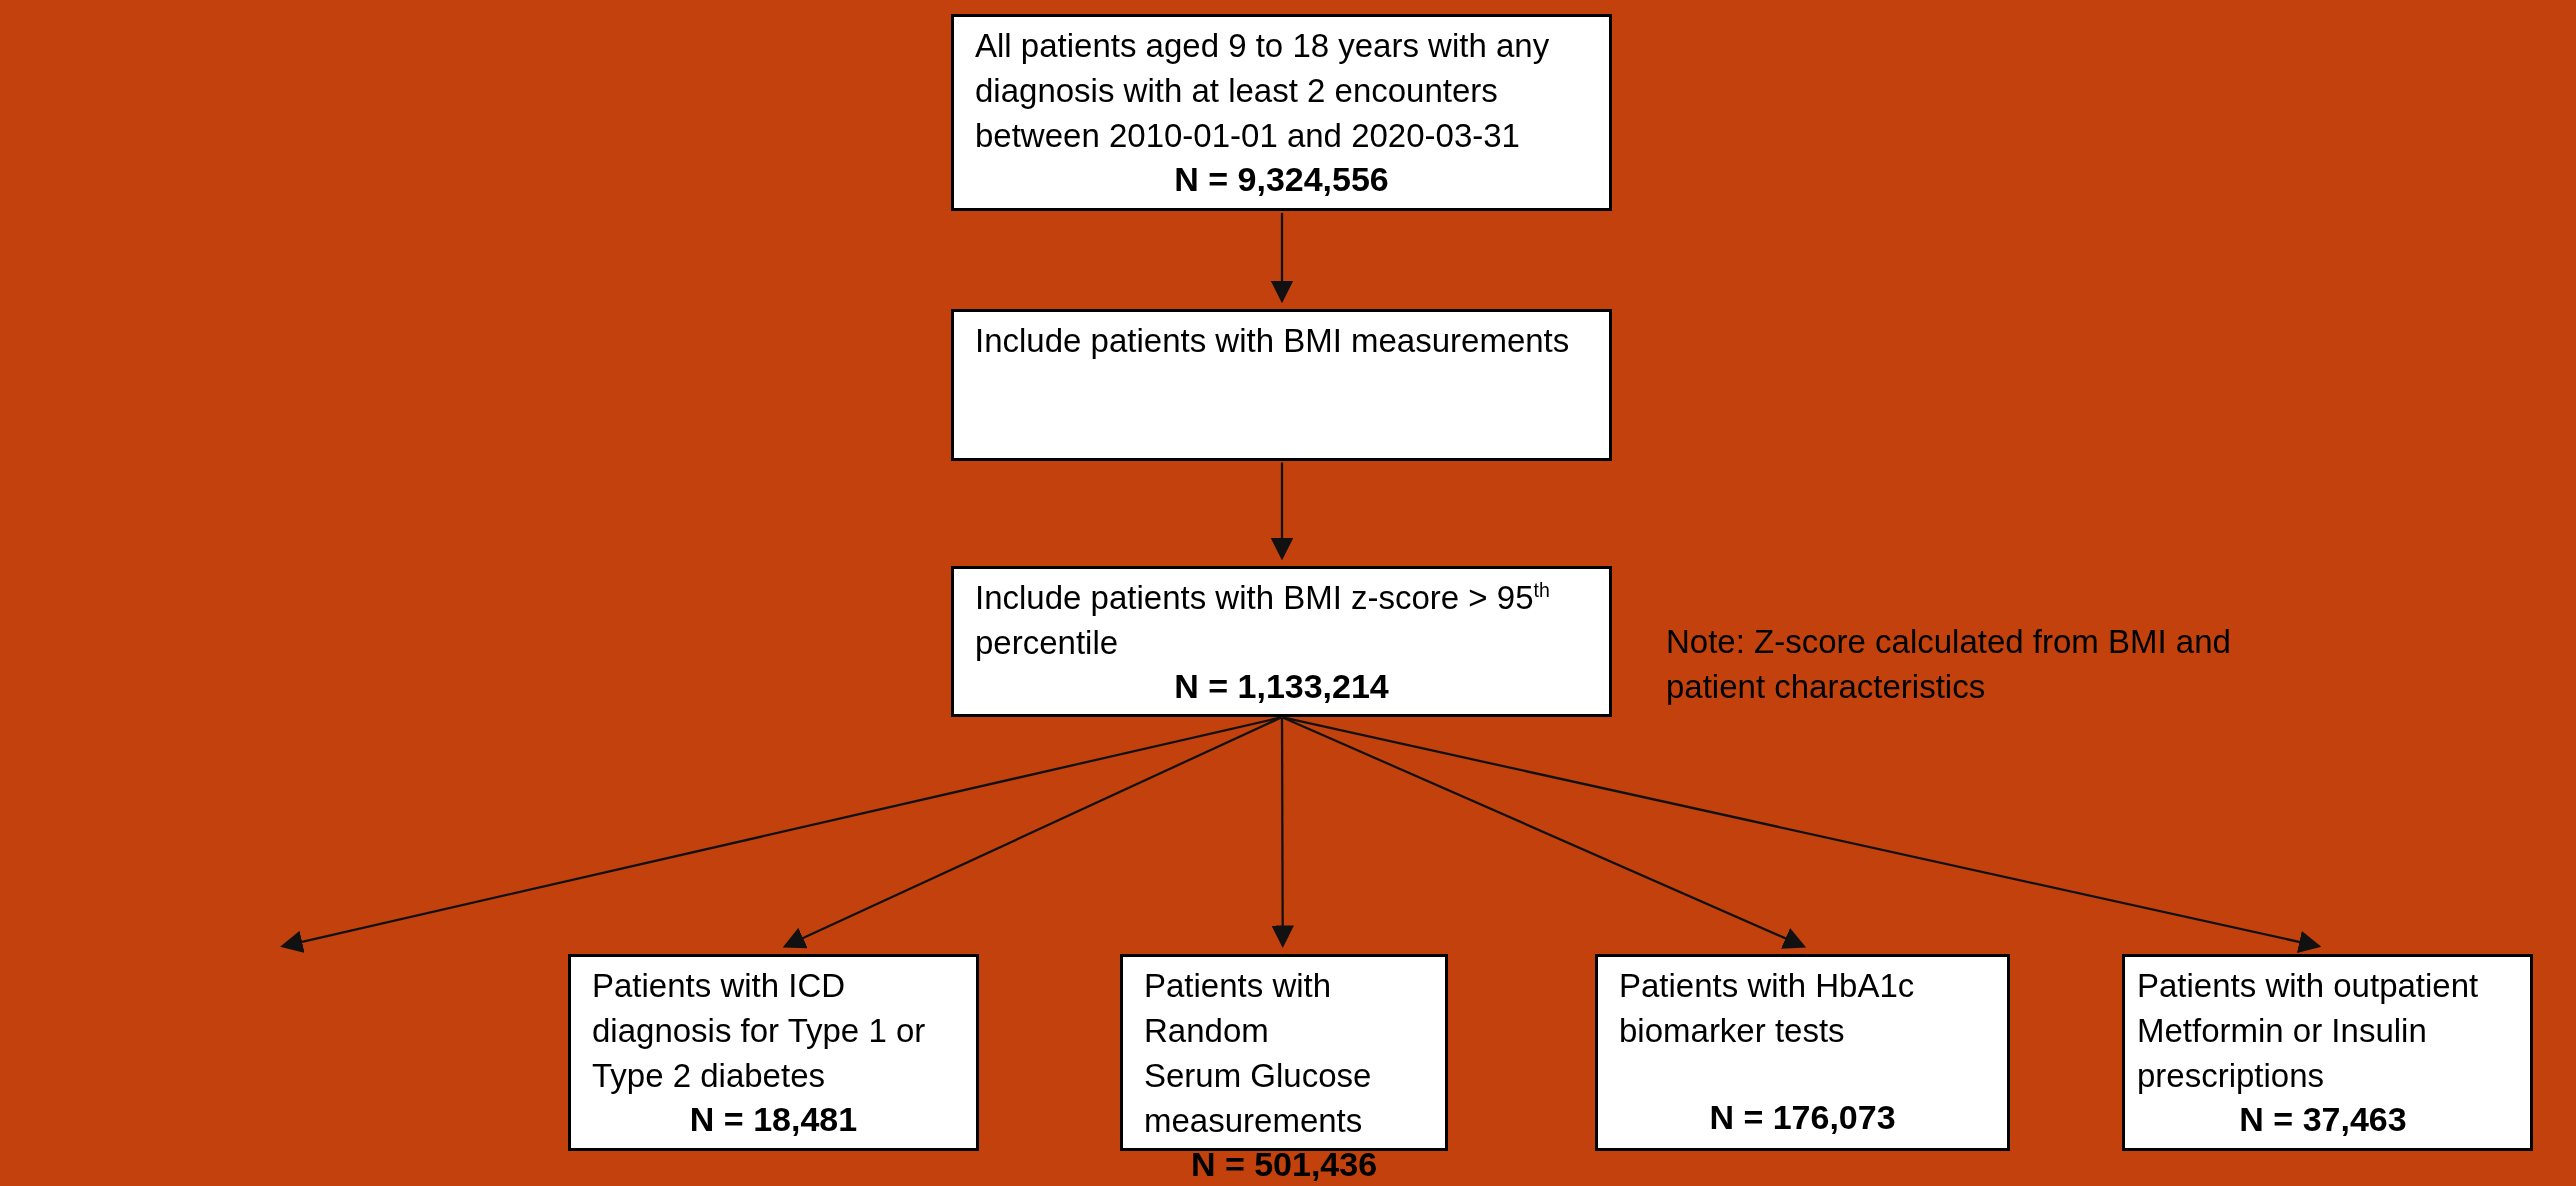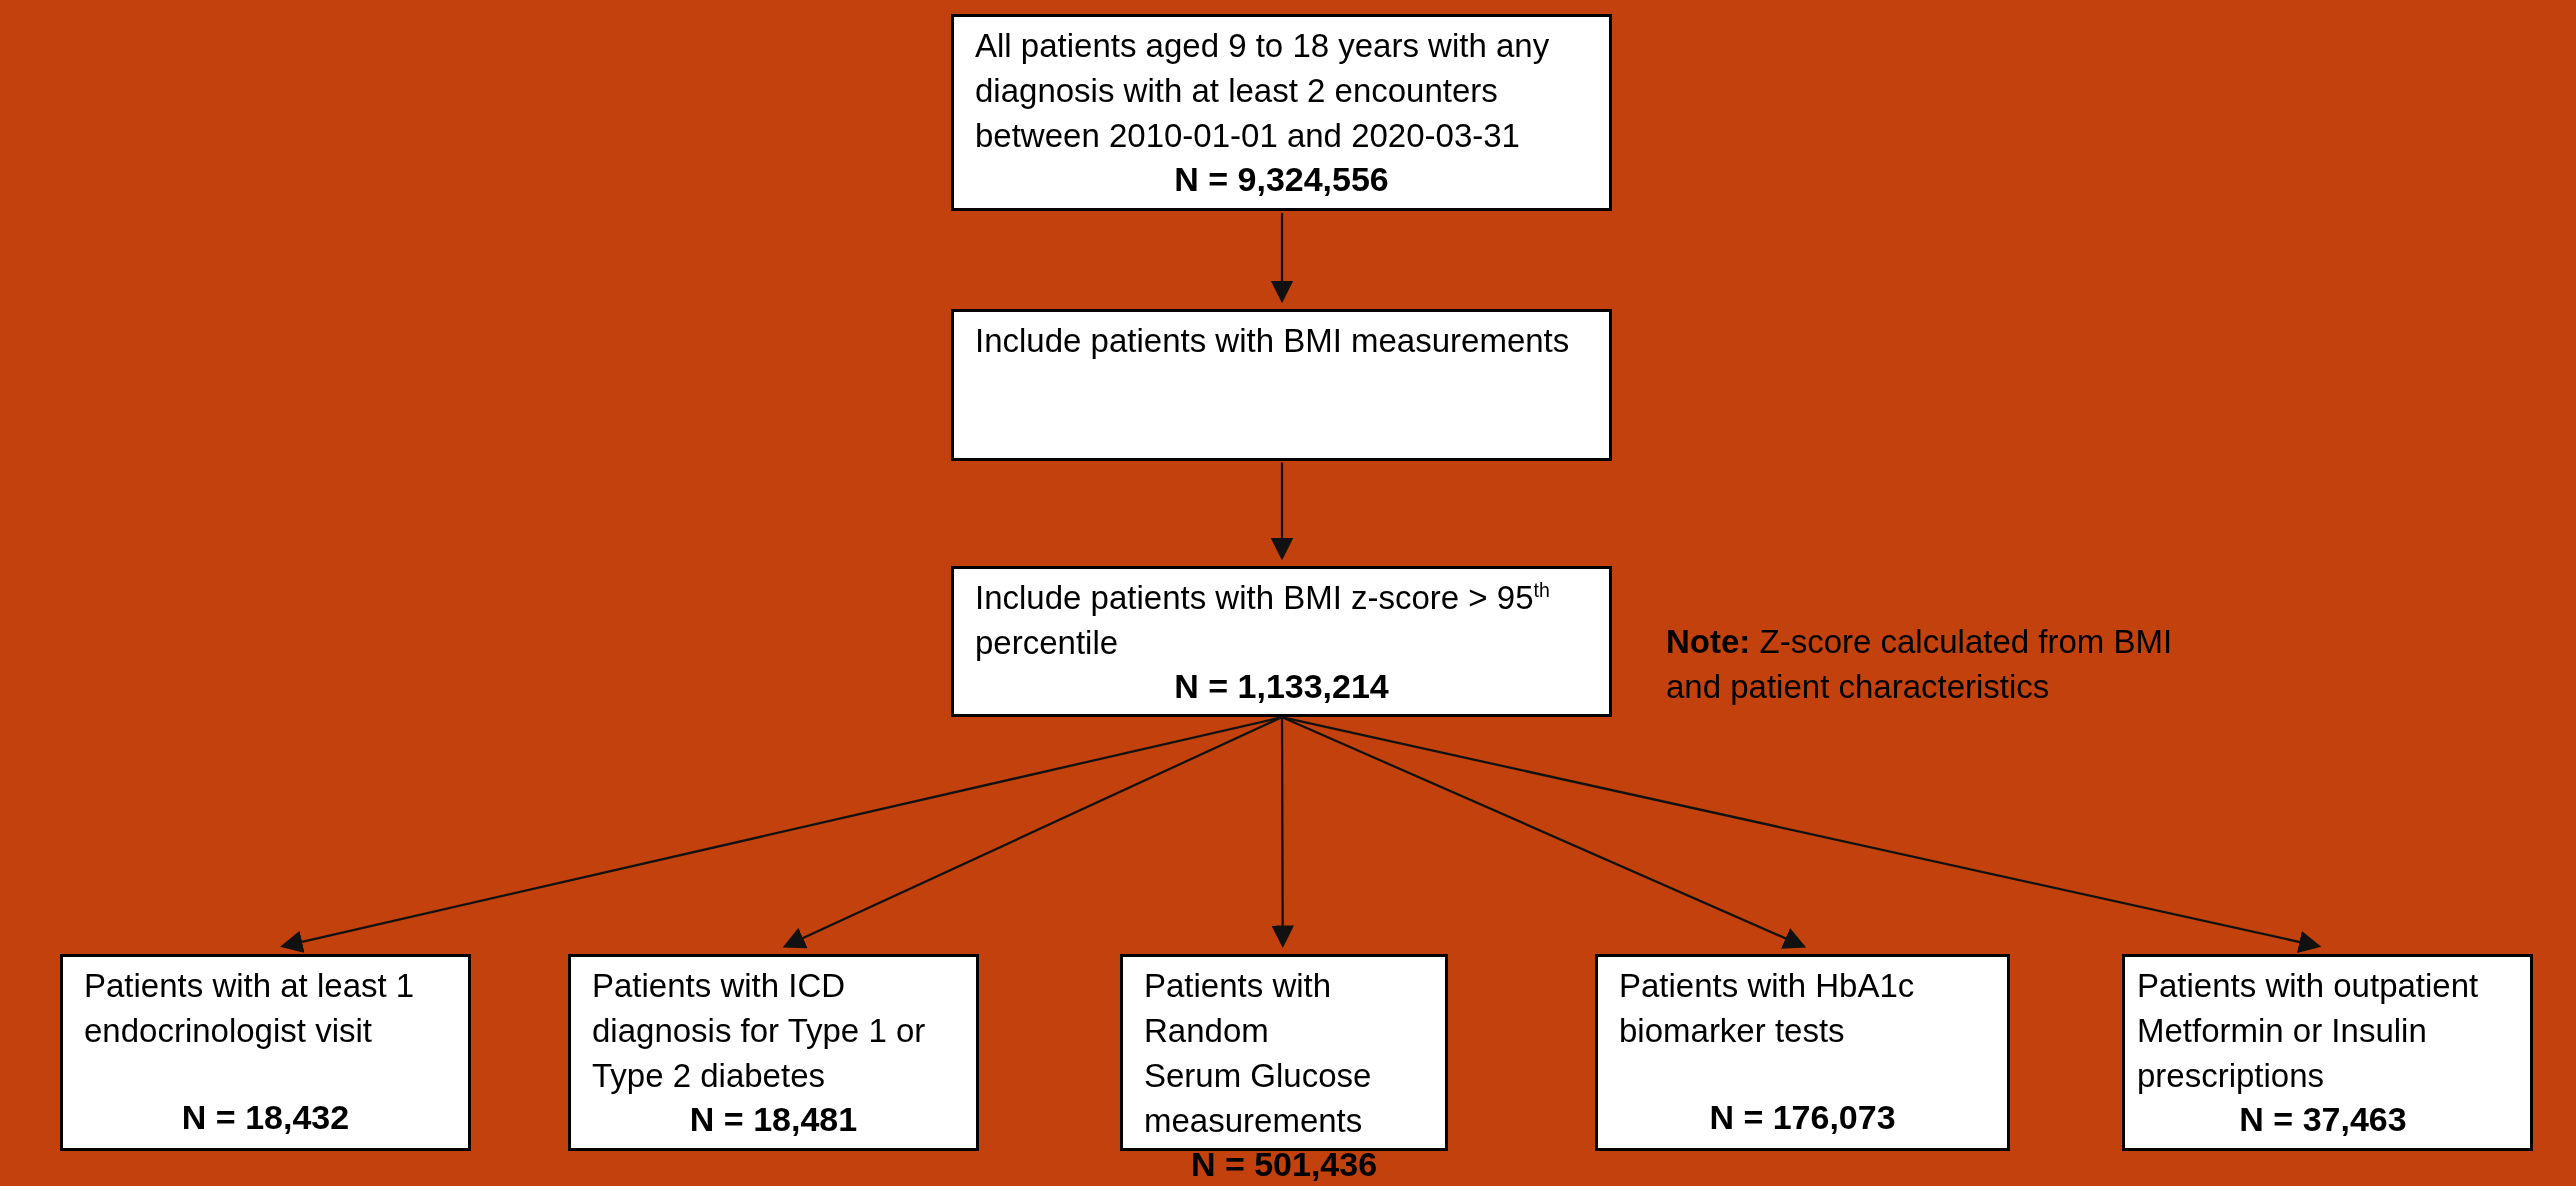--- a/index.html
+++ b/index.html
@@ -45,21 +45,21 @@
   }
   .note {
     position: absolute;
     left: 1666px;
     top: 619px;
     width: 570px;
     font-size: 33px;
     line-height: 45px;
   }
   .note .note-label {
-    font-weight: bold;
+    font-weight: normal;
   }
   svg.arrows {
     position: absolute;
     left: 0;
     top: 0;
     pointer-events: none;
   }
   svg.arrows line {
     stroke: #111111;
     stroke-width: 3;
@@ -107,25 +107,20 @@
 
   <div class="box" id="box-zscore">
     <div class="box-text"><span>Include patients with BMI z-score &gt; 95</span><sup class="sup">th</sup>
       <span>percentile</span>
     </div>
     <div class="box-n">N = 1,133,214</div>
   </div>
 
   <div class="note"><span class="note-label">Note:</span><span> Z-score calculated from BMI and patient characteristics</span></div>
 
-  <div class="box" id="box-endo">
-    <div class="box-text">Patients with at least 1
-endocrinologist visit</div>
-    <div class="box-n">N = 18,432</div>
-  </div>
 
   <div class="box" id="box-icd">
     <div class="box-text">Patients with ICD
 diagnosis for Type 1 or
 Type 2 diabetes</div>
     <div class="box-n">N = 18,481</div>
   </div>
 
   <div class="box" id="box-glucose">
     <div class="box-text">Patients with Random

